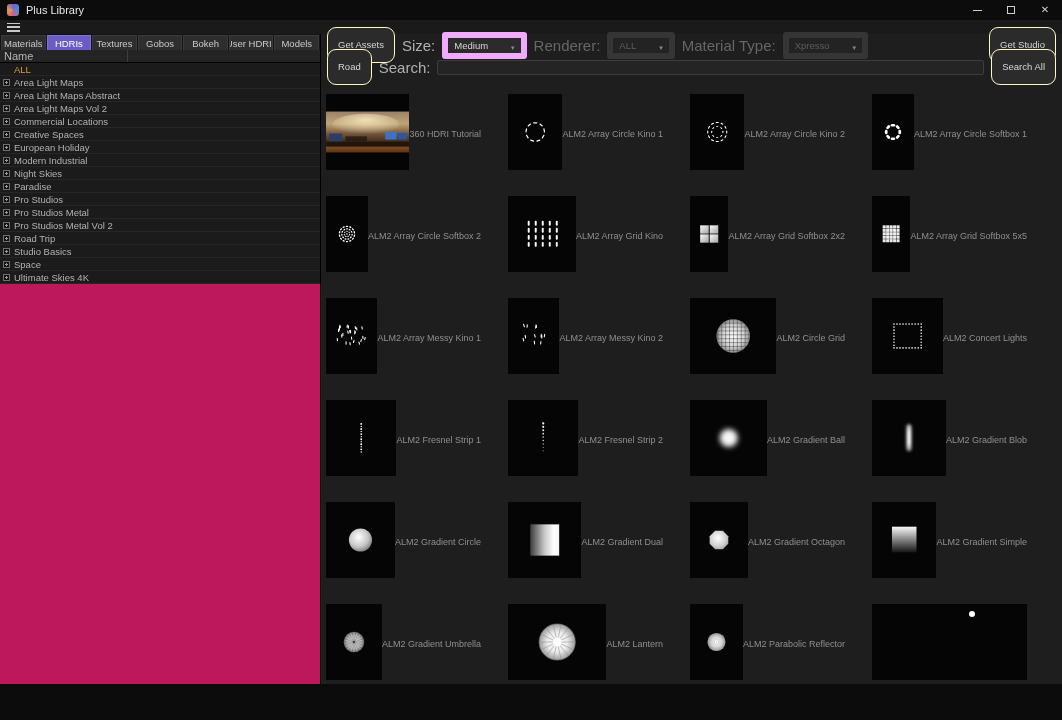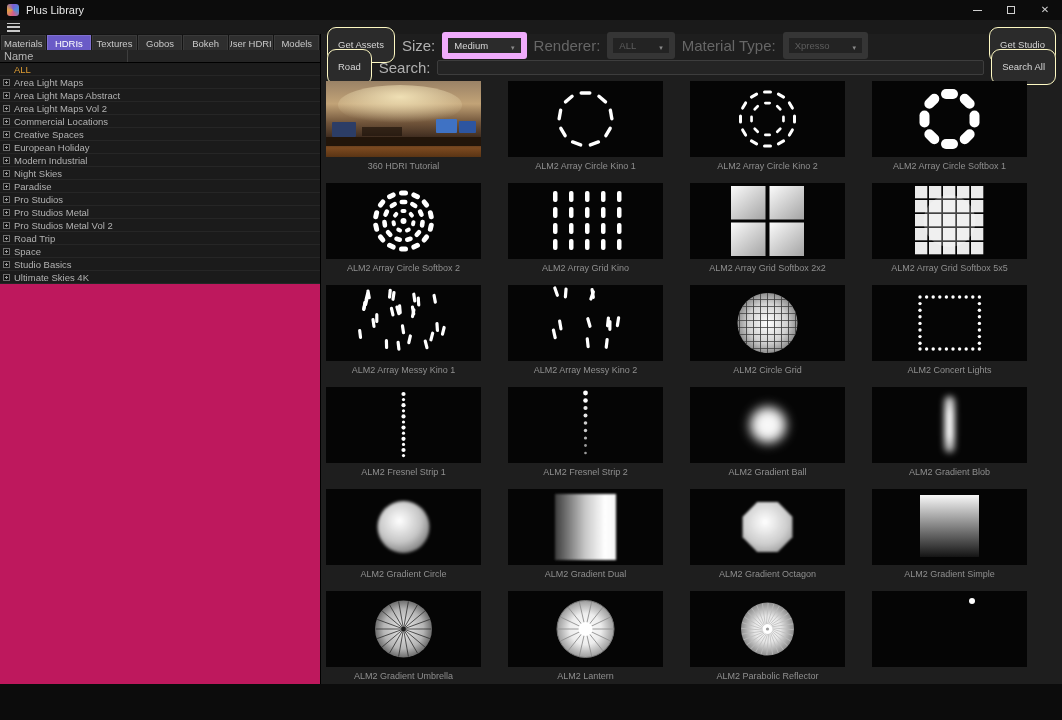--- a/index.html
+++ b/index.html
@@ -55,21 +55,21 @@
     padding:2px 6px;display:flex;align-items:flex-end;gap:23px;white-space:nowrap}
   .dd.dim{color:#5d5d5d;border-color:#353535;background:#232323}
   .caret{font-size:7px;color:#8a8a8a;line-height:1}
   .spacer{flex:1}
   .search-input{flex:1;height:15px;background:#242424;border:1px solid #3d3d3d;border-radius:2px;
     color:#ddd;font-size:10px;padding:0 5px;font-family:inherit;outline:none}
 
   
   .grid{flex:1;overflow:hidden;padding:3px 5px 0 5px;display:grid;
     grid-template-columns:repeat(4,155px);column-gap:27px;grid-auto-rows:102px;align-content:start}
-  .cell{display:flex;flex-direction:column;align-items:center}
+  .cell{display:flex;flex-direction:row;align-items:center}
   .thumb{width:155px;height:76px;background:var(--tile-bg,#050505);display:block}
   .cell-label{color:#8f8f8f;font-size:9px;margin-top:4px;height:11px;white-space:nowrap}
 </style>
 </head>
 <body>
 
 <div class="window">
 
   <div class="titlebar">
     <div class="app-icon"></div>
@@ -176,25 +176,25 @@
           <div class="tree-row">
             <span class="expand"></span>
             <span class="tree-label">Pro Studios Metal Vol 2</span>
           </div>
           <div class="tree-row">
             <span class="expand"></span>
             <span class="tree-label">Road Trip</span>
           </div>
           <div class="tree-row">
             <span class="expand"></span>
+            <span class="tree-label">Studio Basics</span>
+          </div>
+          <div class="tree-row">
+            <span class="expand"></span>
             <span class="tree-label">Space</span>
-          </div>
-          <div class="tree-row">
-            <span class="expand"></span>
-            <span class="tree-label">Studio Basics</span>
           </div>
           <div class="tree-row">
             <span class="expand"></span>
             <span class="tree-label">Ultimate Skies 4K</span>
           </div>
       </div>
     </div>
 
     <div class="right">
 

